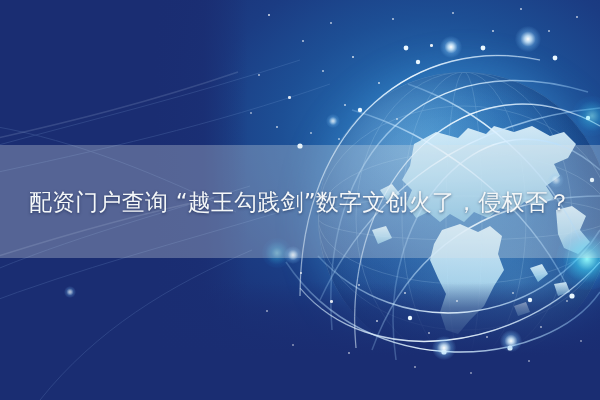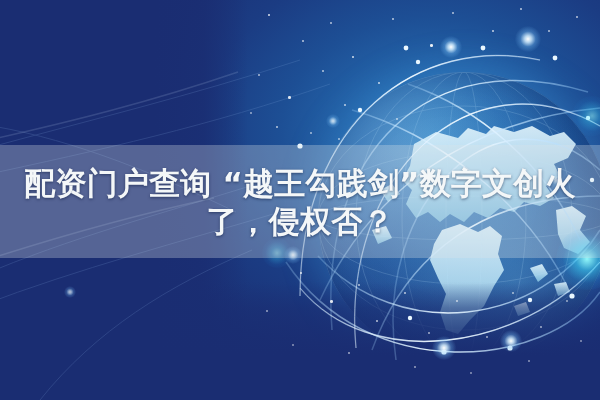--- a/index.html
+++ b/index.html
@@ -106,24 +106,23 @@
     width: 600px; height: 113px;
     display: flex;
     flex-direction: column;
     align-items: center;
     justify-content: center;
     box-sizing: border-box;
     padding: 0 10px;
   }
   .headline-text {
     color: #f4f7f8;
-    font-size: 31px;
-    font-weight: bold;
+    font-size: 23px;
+    font-weight: normal;
     line-height: 38px;
-    text-align: center;
     letter-spacing: 0.2px;
     text-shadow: 0 1px 3px rgba(8,22,58,0.55);
     word-break: break-all;
   }
 </style>
 </head>
 <body>
 
 <div id="stage">
 

